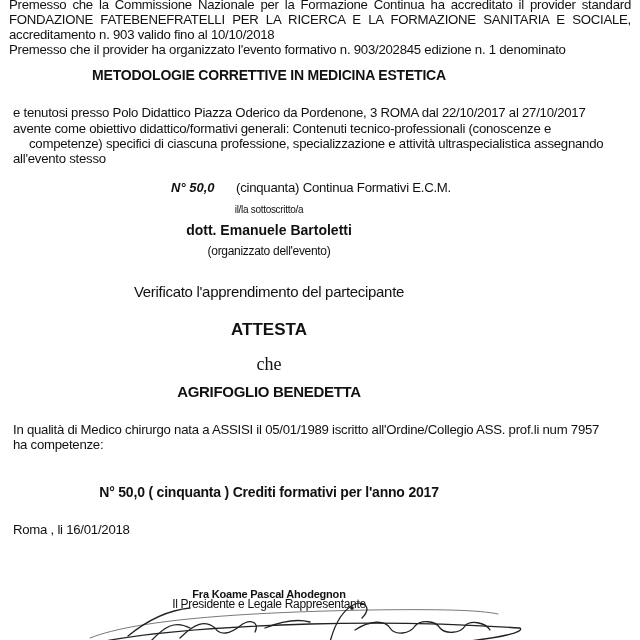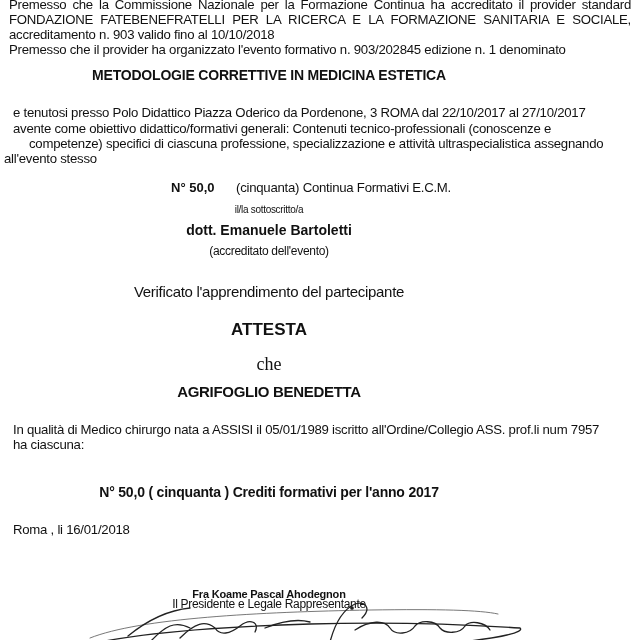--- a/index.html
+++ b/index.html
@@ -20,39 +20,39 @@
   <div class="abs narrow just" style="left:9px; top:-3px;">Premesso che la Commissione Nazionale per la Formazione Continua ha accreditato il provider standard</div>
   <div class="abs narrow just" style="left:9px; top:12px;">FONDAZIONE FATEBENEFRATELLI PER LA RICERCA E LA FORMAZIONE SANITARIA E SOCIALE,</div>
   <div class="abs narrow" style="left:9px; top:27px;">accreditamento n. 903 valido fino al 10/10/2018</div>
   <div class="abs narrow" style="left:9px; top:42px;">Premesso che il provider ha organizzato l'evento formativo n. 903/202845 edizione n. 1 denominato</div>
 
   <div class="abs center bold" style="top:67px; font-size:14px; letter-spacing:-0.2px;">METODOLOGIE CORRETTIVE IN MEDICINA ESTETICA</div>
 
   <div class="abs narrow" style="left:13px; top:105px;">e tenutosi presso Polo Didattico Piazza Oderico da Pordenone, 3 ROMA dal 22/10/2017 al 27/10/2017</div>
   <div class="abs narrow" style="left:13px; top:121px;">avente come obiettivo didattico/formativi generali: Contenuti tecnico-professionali (conoscenze e</div>
   <div class="abs narrow" style="left:29px; top:136px;">competenze) specifici di ciascuna professione, specializzazione e attività ultraspecialistica assegnando</div>
-  <div class="abs narrow" style="left:4px; top:151px;text-align:right;">all'evento stesso</div>
+  <div class="abs narrow" style="left:13px; top:151px;text-align:right;">all'evento stesso</div>
 
-  <div class="abs bold" style="left:171px; top:180px; font-size:13px;">N° 50,0</div>
+  <div class="abs bold" style="left:171px; top:180px; font-size:13px;font-style:italic;">N° 50,0</div>
   <div class="abs narrow" style="left:236px; top:180px;">(cinquanta) Continua Formativi E.C.M.</div>
 
   <div class="abs center" style="top:204px; font-size:10px; letter-spacing:-0.3px;">il/la sottoscritto/a</div>
   <div class="abs center bold" style="top:222px; font-size:14px;">dott. Emanuele Bartoletti</div>
-  <div class="abs center" style="top:244px; font-size:12px; letter-spacing:-0.3px;">(accreditato dell'evento)</div>
+  <div class="abs center" style="top:244px; font-size:12px; letter-spacing:-0.3px;">(organizzato dell'evento)</div>
 
   <div class="abs center" style="top:283px; font-size:15px; letter-spacing:-0.3px;">Verificato l'apprendimento del partecipante</div>
 
   <div class="abs center bold" style="top:320px; font-size:17px;">ATTESTA</div>
 
   <div class="abs center serif" style="top:354px; font-size:18px;">che</div>
 
   <div class="abs center bold" style="top:383px; font-size:15px; letter-spacing:-0.3px;">AGRIFOGLIO BENEDETTA</div>
 
   <div class="abs narrow" style="left:13px; top:422px;">In qualità di Medico chirurgo nata a ASSISI il 05/01/1989 iscritto all'Ordine/Collegio ASS. prof.li num 7957</div>
-  <div class="abs narrow" style="left:13px; top:437px;">ha ciascuna:</div>
+  <div class="abs narrow" style="left:13px; top:437px;">ha competenze:</div>
 
   <div class="abs center bold" style="top:484px; font-size:14px; letter-spacing:-0.2px;">N° 50,0 ( cinquanta ) Crediti formativi per l'anno 2017</div>
 
   <div class="abs narrow" style="left:13px; top:522px;">Roma , li 16/01/2018</div>
 
   <div class="abs center" style="top:597px; font-size:12px; letter-spacing:-0.3px;">Il Presidente e Legale Rappresentante</div>
   <div class="abs center bold" style="top:588px; font-size:11px; letter-spacing:-0.2px;">Fra Koame Pascal Ahodegnon</div>
 
   <svg id="sig" width="480" height="45" viewBox="0 0 480 45">
     <g fill="none" stroke="#222" stroke-width="1.3" stroke-linecap="round">

